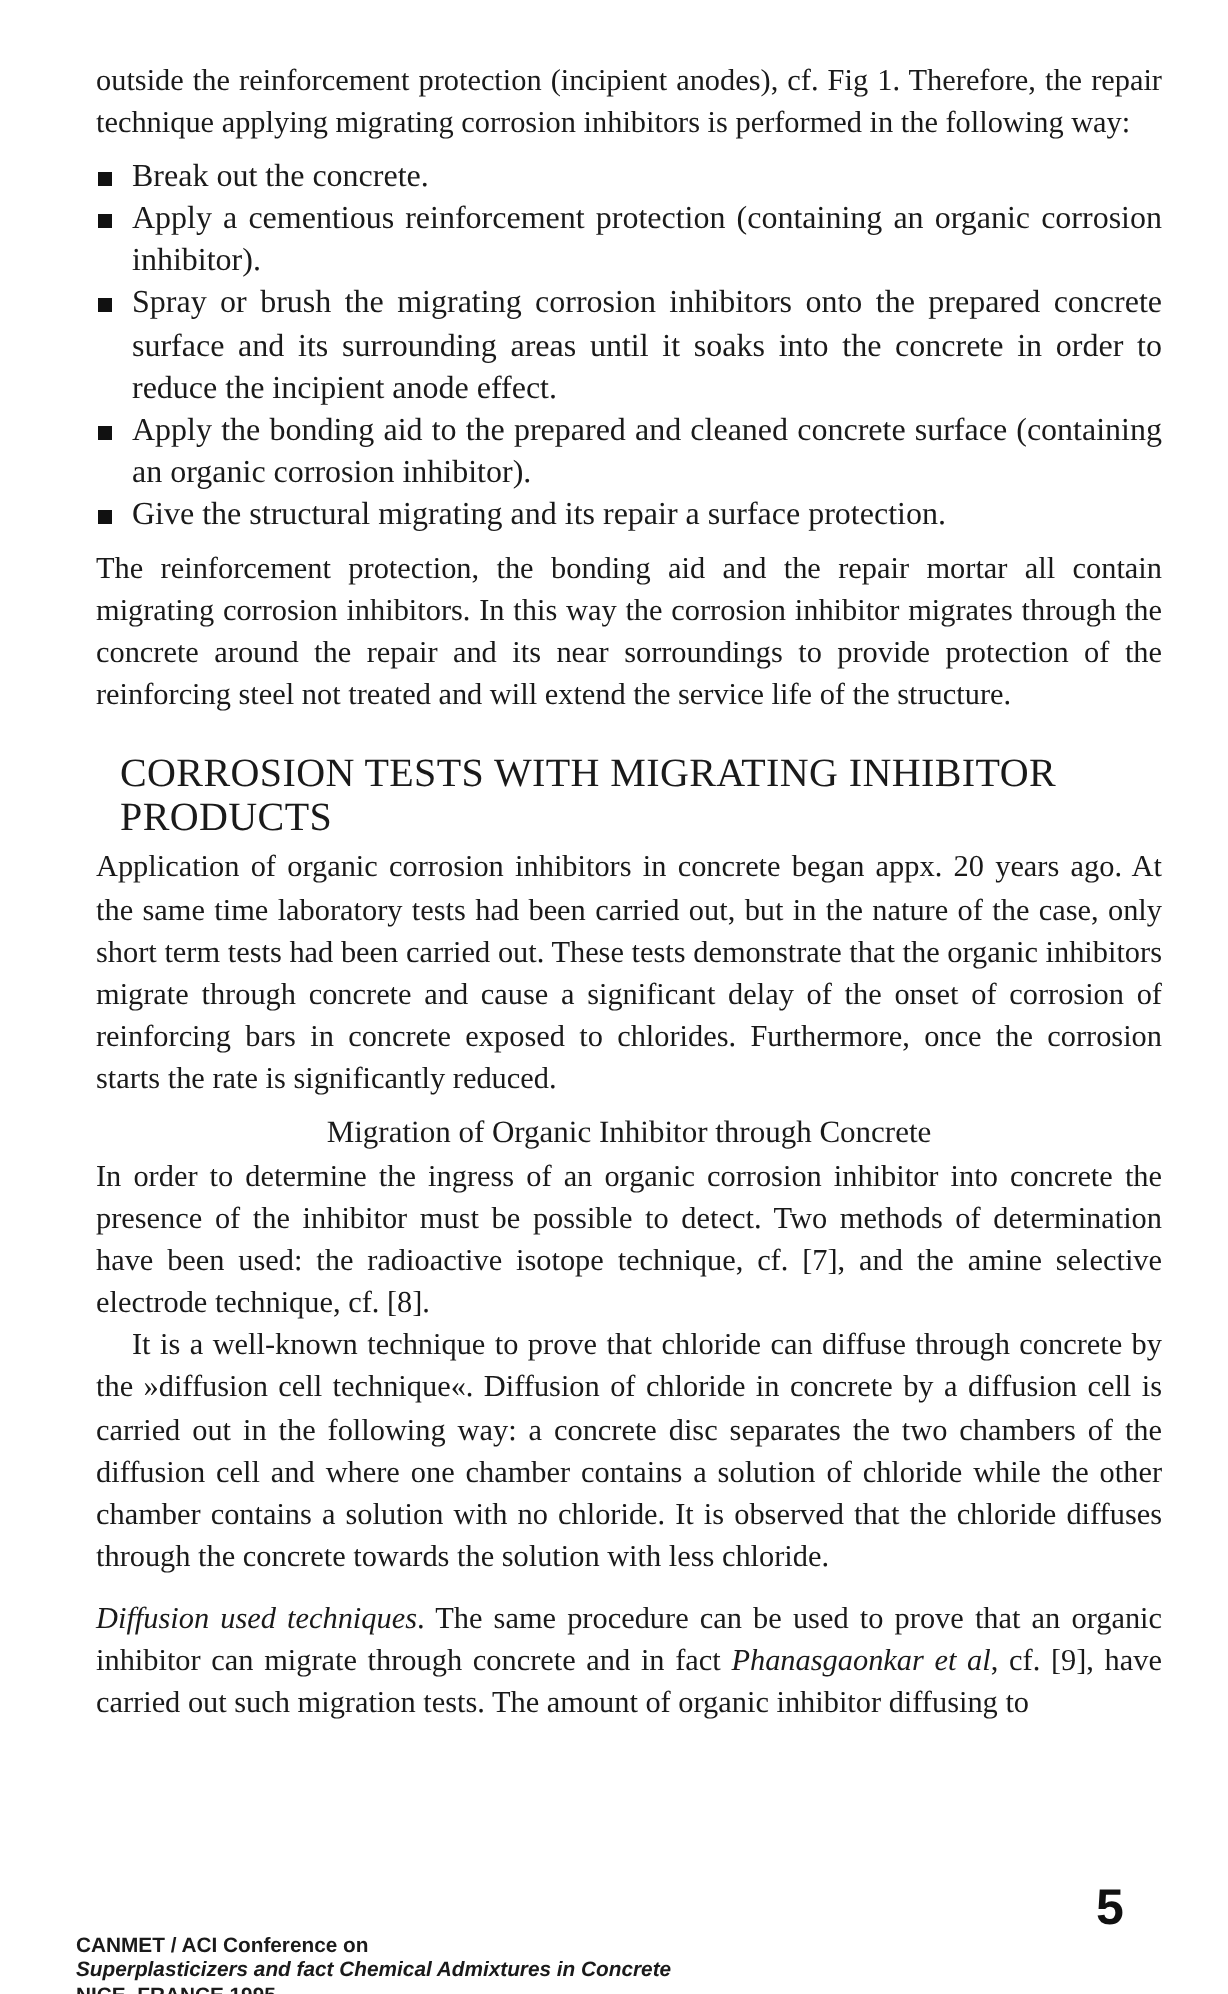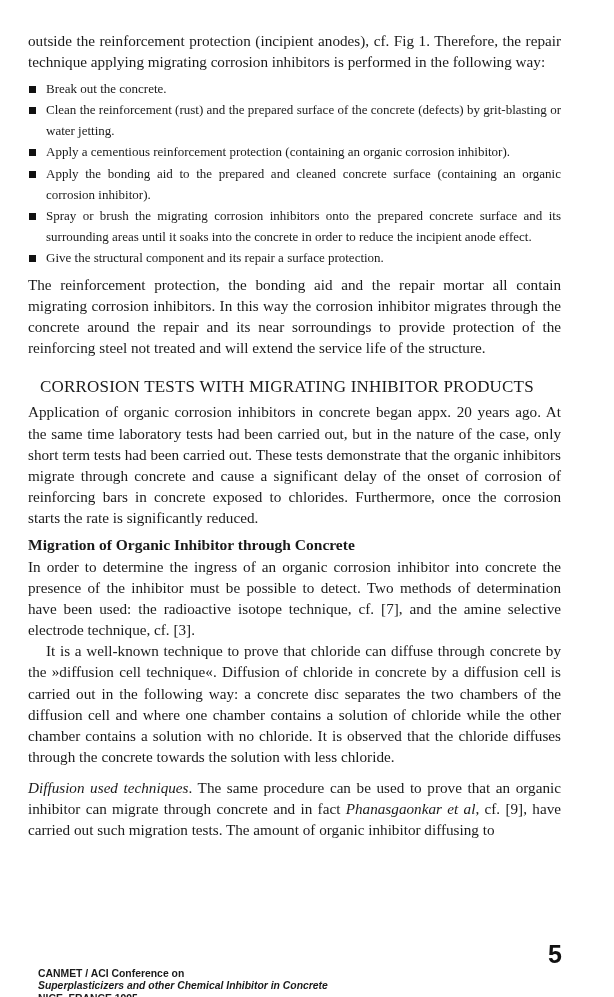--- a/index.html
+++ b/index.html
@@ -1,42 +1,42 @@
 <!DOCTYPE html>
 <html><head>
   <meta charset="utf-8">
   <style>
     html, body { margin: 0; padding: 0; background: #ffffff; }
     body {
       width: 614px; height: 997px; position: relative; overflow: hidden;
       font-family: "Liberation Serif", serif; color: #1a1a1a;
     }
-    .page { position: absolute; left: 28px; top: 30px; width: 533px; }
+    .page { position: absolute; left: 48px; top: 30px; width: 533px; }
     .p {
       font-size: 15.2px; line-height: 21.1px; text-align: justify;
       margin: 0; text-align-last: left;
     }
     .indent { text-indent: 18px; }
     ul.bullets { list-style: none; margin: 6px 0 0 0; padding: 0; }
     ul.bullets li {
       position: relative; padding-left: 18px;
-      font-size: 13px; line-height: 21.1px; text-align: justify;
+      font-size: 16px; line-height: 21.1px; text-align: justify;
     }
     ul.bullets li .sq {
       position: absolute; left: 1px; top: 8px; width: 7px; height: 7px; background: #111;
     }
     .gap-s { height: 6px; }
     .gap-m { height: 10px; }
     .gap-l { height: 18px; }
     h2.section {
-      font-size: 17px; font-weight: normal; margin: 0; padding-left: 12px;
+      font-size: 20px; font-weight: normal; margin: 0; padding-left: 12px;
       letter-spacing: 0.2px; line-height: 22px;
     }
     h3.sub {
-      font-size: 15.5px; font-weight: bold; margin: 0; line-height: 22px;
+      font-size: 15.5px; font-weight: normal; margin: 0; line-height: 22px; text-align: center;
     }
     em { font-style: italic; }
     .footer {
       position: absolute; left: 38px; top: 968px;
       font-family: "Liberation Sans", sans-serif; font-size: 10.4px;
       font-weight: bold; line-height: 12.4px; color: #1a1a1a;
     }
     .footer .it { font-style: italic; }
     .pagenum {
       position: absolute; left: 548px; top: 940px;
@@ -45,42 +45,42 @@
     }
   </style>
 </head>
 <body>
 
 <div class="page">
   <p class="p">outside the reinforcement protection (incipient anodes), cf. Fig 1. Therefore, the repair technique applying migrating corrosion inhibitors is performed in the following way:</p>
 
   <ul class="bullets">
     <li><span class="sq"></span><span>Break out the concrete.</span></li>
-    <li><span class="sq"></span><span>Clean the reinforcement (rust) and the prepared surface of the concrete (defects) by grit-blasting or water jetting.</span></li>
+    <li><span class="sq"></span></li>
     <li><span class="sq"></span><span>Apply a cementious reinforcement protection (containing an organic corrosion inhibitor).</span></li>
+    <li><span class="sq"></span><span>Spray or brush the migrating corrosion inhibitors onto the prepared concrete surface and its surrounding areas until it soaks into the concrete in order to reduce the incipient anode effect.</span></li>
     <li><span class="sq"></span><span>Apply the bonding aid to the prepared and cleaned concrete surface (containing an organic corrosion inhibitor).</span></li>
-    <li><span class="sq"></span><span>Spray or brush the migrating corrosion inhibitors onto the prepared concrete surface and its surrounding areas until it soaks into the concrete in order to reduce the incipient anode effect.</span></li>
-    <li><span class="sq"></span><span>Give the structural component and its repair a surface protection.</span></li>
+    <li><span class="sq"></span><span>Give the structural migrating and its repair a surface protection.</span></li>
   </ul>
 
   <div class="gap-s"></div>
   <p class="p">The reinforcement protection, the bonding aid and the repair mortar all contain migrating corrosion inhibitors. In this way the corrosion inhibitor migrates through the concrete around the repair and its near sorroundings to provide protection of the reinforcing steel not treated and will extend the service life of the structure.</p>
 
   <div class="gap-l"></div>
   <h2 class="section">CORROSION TESTS WITH MIGRATING INHIBITOR PRODUCTS</h2>
   <div style="height:3px"></div>
   <p class="p">Application of organic corrosion inhibitors in concrete began appx. 20 years ago. At the same time laboratory tests had been carried out, but in the nature of the case, only short term tests had been carried out. These tests demonstrate that the organic inhibitors migrate through concrete and cause a significant delay of the onset of corrosion of reinforcing bars in concrete exposed to chlorides. Furthermore, once the corrosion starts the rate is significantly reduced.</p>
 
   <div class="gap-s"></div>
   <h3 class="sub">Migration of  Organic Inhibitor through Concrete</h3>
-  <p class="p">In order to determine the ingress of an organic corrosion inhibitor into concrete the presence of the inhibitor must be possible to detect. Two methods of determination have been used: the radioactive isotope technique, cf. [7], and the amine selective electrode technique, cf. [3].</p>
+  <p class="p">In order to determine the ingress of an organic corrosion inhibitor into concrete the presence of the inhibitor must be possible to detect. Two methods of determination have been used: the radioactive isotope technique, cf. [7], and the amine selective electrode technique, cf. [8].</p>
   <p class="p indent">It is a well-known technique to prove that chloride can diffuse through concrete by the »diffusion cell technique«. Diffusion of chloride in concrete by a diffusion cell is carried out in the following way: a concrete disc separates the two chambers of the diffusion cell and where one chamber contains a solution of chloride while the other chamber contains a solution with no chloride. It is observed that the chloride diffuses through the concrete towards the solution with less chloride.</p>
 
   <div class="gap-m"></div>
   <p class="p"><em>Diffusion used techniques</em><span>. The same procedure can be used to prove that an organic inhibitor can migrate through concrete and in fact </span><em>Phanasgaonkar et al</em><span>, cf. [9], have carried out such migration tests. The amount of organic inhibitor diffusing to</span></p>
 </div>
 
 <div class="footer">
   <div>CANMET / ACI Conference on</div>
-  <div class="it">Superplasticizers and other Chemical Inhibitor in Concrete</div>
+  <div class="it">Superplasticizers and fact Chemical Admixtures in Concrete</div>
   <div>NICE, FRANCE 1995</div>
 </div>
 <div class="pagenum">5</div>
 
 </body></html>

